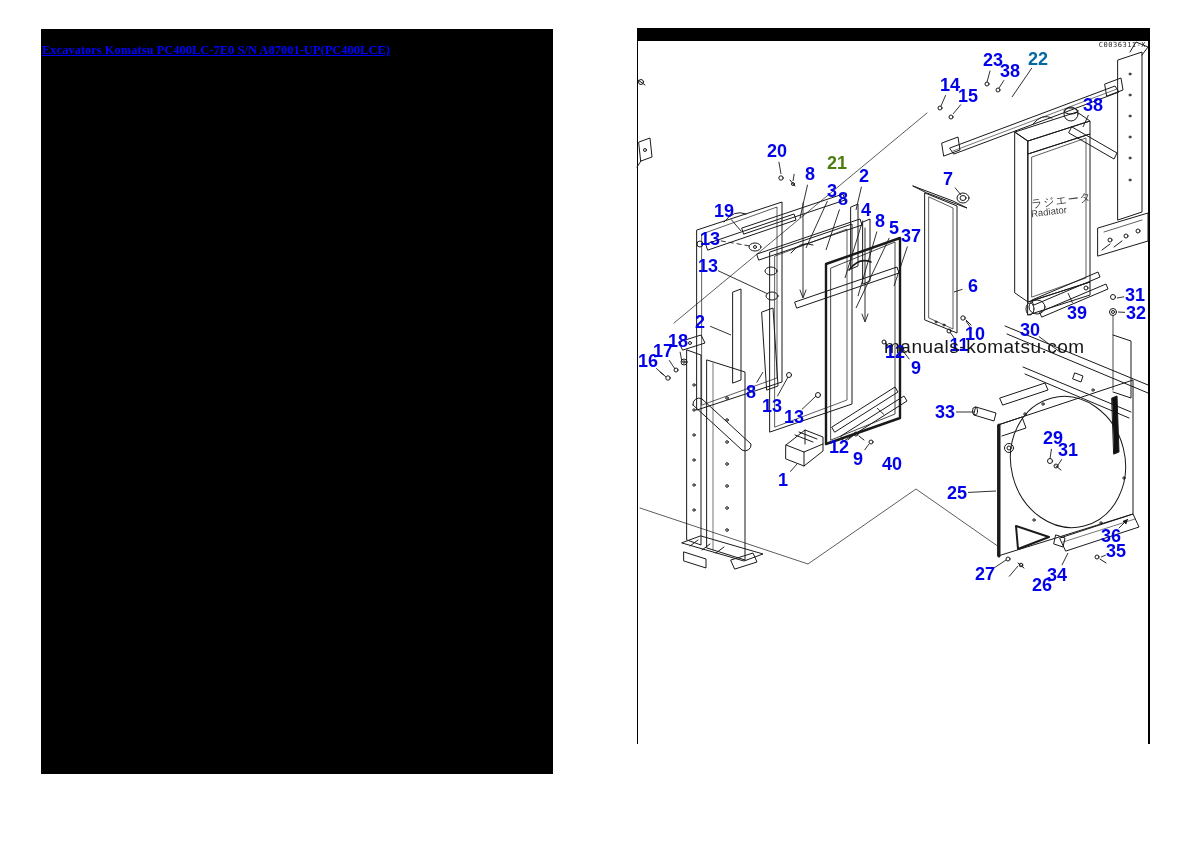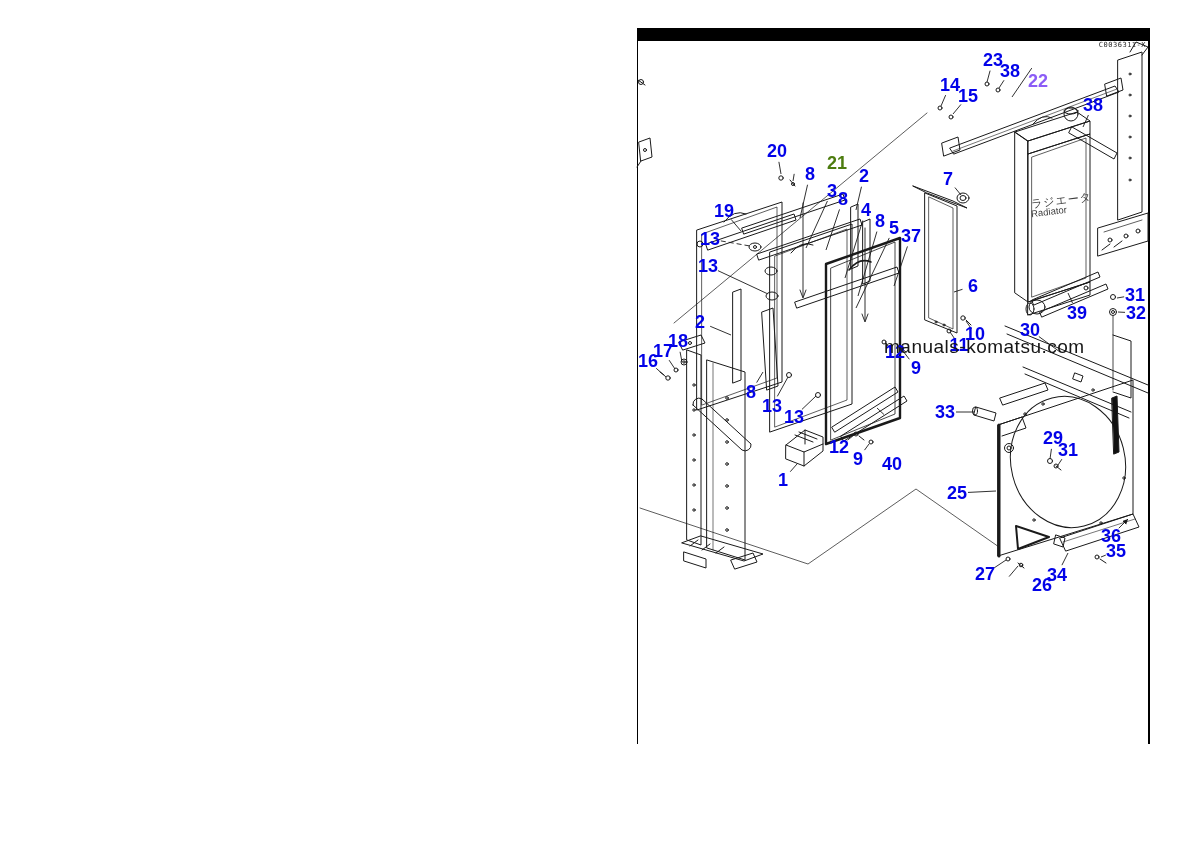--- a/index.html
+++ b/index.html
@@ -25,20 +25,23 @@
   #art-layer{z-index:1;}
   #leader-layer{z-index:3;}
   .co{position:absolute;transform:translate(-50%,-50%);font-size:18px;line-height:1;
       font-weight:700;z-index:4;cursor:pointer;}
 </style>
 </head>
 <body>
 
 <div class="page">
 
+  <div class="black-panel">
+    <a class="nav-link" style="color: rgb(0, 0, 255);">Excavators Komatsu PC400LC-7E0 S/N A87001-UP(PC400LCE)</a>
+  </div>
 
   <div class="diagram">
     <div class="diag-top-strip"></div>
     <div class="diag-border-left"></div>
     <div class="diag-border-right"></div>
     <div class="drawing-code">C0036311-X</div>
   </div>
 
   <div class="rad-jp">ラジエータ</div>
   <div class="rad-en">Radiator</div>
@@ -307,21 +310,21 @@
       <line x1="994.1525532377162" y1="567.8982978415224" x2="1006" y2="560" stroke="#1a1a1a" stroke-width="0.9"></line>
       <line x1="1009.0854932036106" y1="576.5859768207124" x2="1018" y2="566" stroke="#1a1a1a" stroke-width="0.9"></line>
       <line x1="1061.9193495504996" y1="565.1613008990009" x2="1068" y2="553" stroke="#1a1a1a" stroke-width="0.9"></line>
       <line x1="1105.7867564002622" y1="555.0852974398952" x2="1101" y2="557" stroke="#1a1a1a" stroke-width="0.9"></line>
       <line x1="1118.778174593052" y1="528.221825406948" x2="1128" y2="519" stroke="#1a1a1a" stroke-width="0.9" marker-end="url(#arr)"></line>
     </svg>
 
   <div id="callout-layer">
       <div class="co" style="left: 993px; top: 60px; color: rgb(2, 2, 232);"><span>23</span></div>
       <div class="co" style="left: 1010px; top: 71px; color: rgb(2, 2, 232);"><span>38</span></div>
-      <div class="co" style="left: 1038px; top: 59px; color: #8b5cf6; margin-top: 22px;"><span>22</span></div>
+      <div class="co" style="left: 1038px; top: 59px; color: #0369a1;"><span>22</span></div>
       <div class="co" style="left: 950px; top: 85px; color: rgb(2, 2, 232);"><span>14</span></div>
       <div class="co" style="left: 968px; top: 96px; color: rgb(2, 2, 232);"><span>15</span></div>
       <div class="co" style="left: 1093px; top: 105px; color: rgb(2, 2, 232);"><span>38</span></div>
       <div class="co" style="left: 777px; top: 151px; color: rgb(2, 2, 232);"><span>20</span></div>
       <div class="co" style="left: 837px; top: 163px; color: #4d7c0f; text-align: right;"><span>21</span></div>
       <div class="co" style="left: 810px; top: 174px; color: rgb(2, 2, 232);"><span>8</span></div>
       <div class="co" style="left: 864px; top: 176px; color: rgb(2, 2, 232);"><span>2</span></div>
       <div class="co" style="left: 832px; top: 191px; color: rgb(2, 2, 232);"><span>3</span></div>
       <div class="co" style="left: 843px; top: 199px; color: rgb(2, 2, 232);"><span>8</span></div>
       <div class="co" style="left: 866px; top: 210px; color: rgb(2, 2, 232);"><span>4</span></div>

